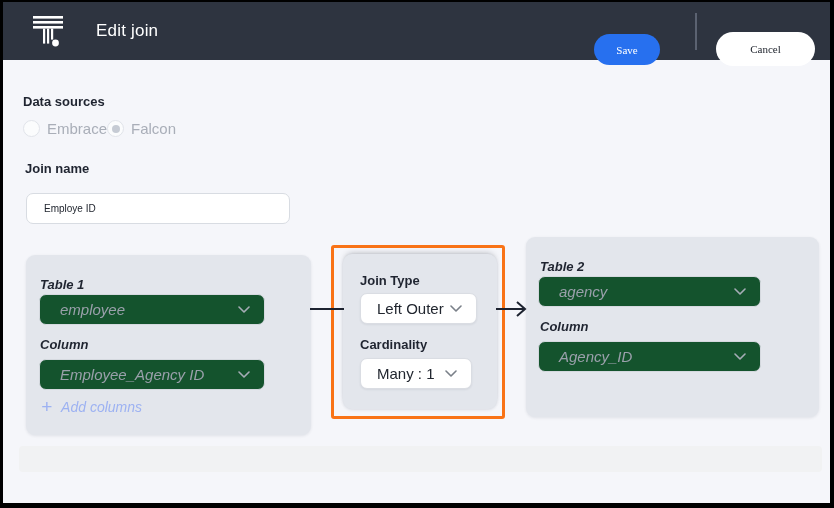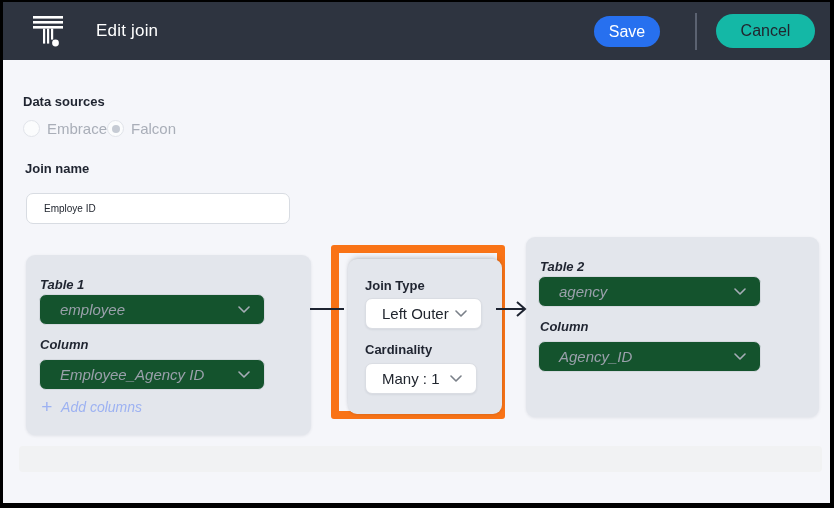--- a/index.html
+++ b/index.html
@@ -7,27 +7,27 @@
 
   .frame { position:relative; width:834px; height:508px; background:#000; overflow:hidden; }
   .screen { position:absolute; left:3px; top:2px; width:827px; height:501px; background:#F5F6FA; overflow:hidden; }
 
   
   .topbar { position:absolute; left:0; top:0; width:100%; height:58px; background:#2E3440;
             display:flex; align-items:center; }
   .logo { position:absolute; left:30px; top:14px; width:30px; height:31px; }
   .page-title { position:absolute; left:93px; top:0; height:58px; display:flex; align-items:center;
                 color:#FFFFFF; font-size:17px; font-weight:500; letter-spacing:.2px; }
-  .btn { border:none; cursor:pointer; font-family:Liberation Sans, sans-serif; font-size:16px; border-radius:17px;
-         display:flex; align-items:center; justify-content:center; }
+  .btn { border:none; cursor:pointer; font-family:Liberation Serif, serif; font-size:11px; border-radius:17px;
+         display:flex; align-items:center; justify-content:center;margin-top:18px; }
   .btn-save { position:absolute; right:170px; top:14px; width:66px; height:31px;
               background:#2770EF; color:#FFFFFF; }
   .hdr-divider { position:absolute; right:133px; top:11px; width:2px; height:37px; background:#5B6271; }
   .btn-cancel { position:absolute; right:15px; top:12px; width:99px; height:34px;
-                background:#14b8a6; color:#21262F; }
+                background:#ffffff; color:#21262F; }
 
   
   .small-label { position:absolute; font-size:13px; font-weight:700; color:#1F2430; }
   .lbl-datasources { left:20px; top:92px; }
   .lbl-joinname   { left:22px; top:159px; }
 
   .radio-row { position:absolute; left:20px; top:118px; display:flex; align-items:center; }
   .radio-item { display:flex; align-items:center; gap:7px; cursor:default; }
   .radio-circle { width:17px; height:17px; border-radius:50%; border:1.5px solid #E1E4EA;
                   background:#FBFCFD; position:relative; flex:0 0 auto; }
@@ -51,21 +51,21 @@
             justify-content:space-between; padding:0 14px 0 20px; font-size:15px; }
   .select-disabled { background:#14532d; border:1px solid #D5D9DF; color:#9AA0AB; }
   .select-active   { background:#FFFFFF; border:1px solid #DADDE3; color:#21262F; box-shadow:0 1px 2px rgba(40,50,70,.08); }
 
   .add-columns { position:absolute; left:15px; top:144px; display:flex; align-items:center; gap:9px;
                  color:#9DB2F2; font-size:14px; cursor:pointer; }
   .plus-glyph { font-size:19px; line-height:14px; font-weight:400; }
 
   
   .selection-box { position:absolute; left:328px; top:243px; width:174px; height:174px;
-                   border:8px solid #f97316; border-radius:3px; background:transparent; }
+                   border:3px solid #f97316; border-radius:3px; background:transparent; }
   .panel-middle { position:absolute; left:9px; top:6px; width:154px; height:155px;
                   background:#E3E6EC; border-radius:9px;
                   box-shadow:0 -3px 6px -3px rgba(30,36,48,.35), 0 1px 3px rgba(40,50,70,.12); }
 
   
   .connector-line { position:absolute; left:307px; top:306px; width:34px; height:2px; background:#1D2330; z-index:5; }
   .connector-arrow { position:absolute; left:493px; top:298px; z-index:5; }
 
   
   .footer-strip { position:absolute; left:16px; top:444px; width:803px; height:26px;

